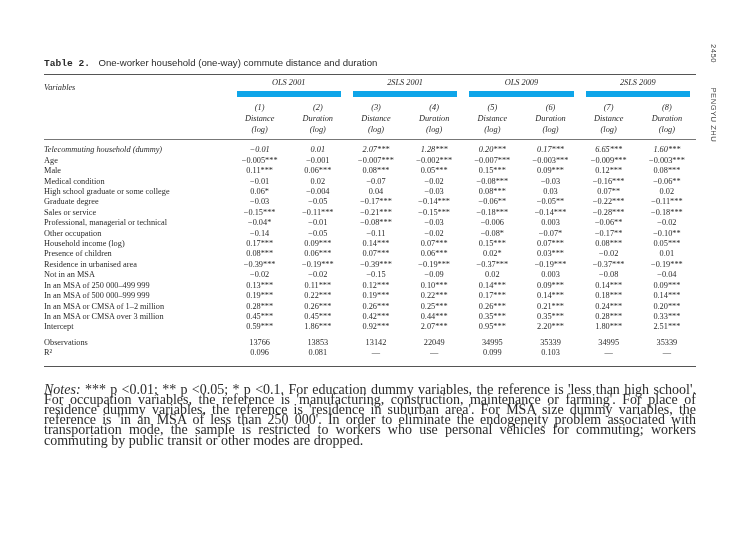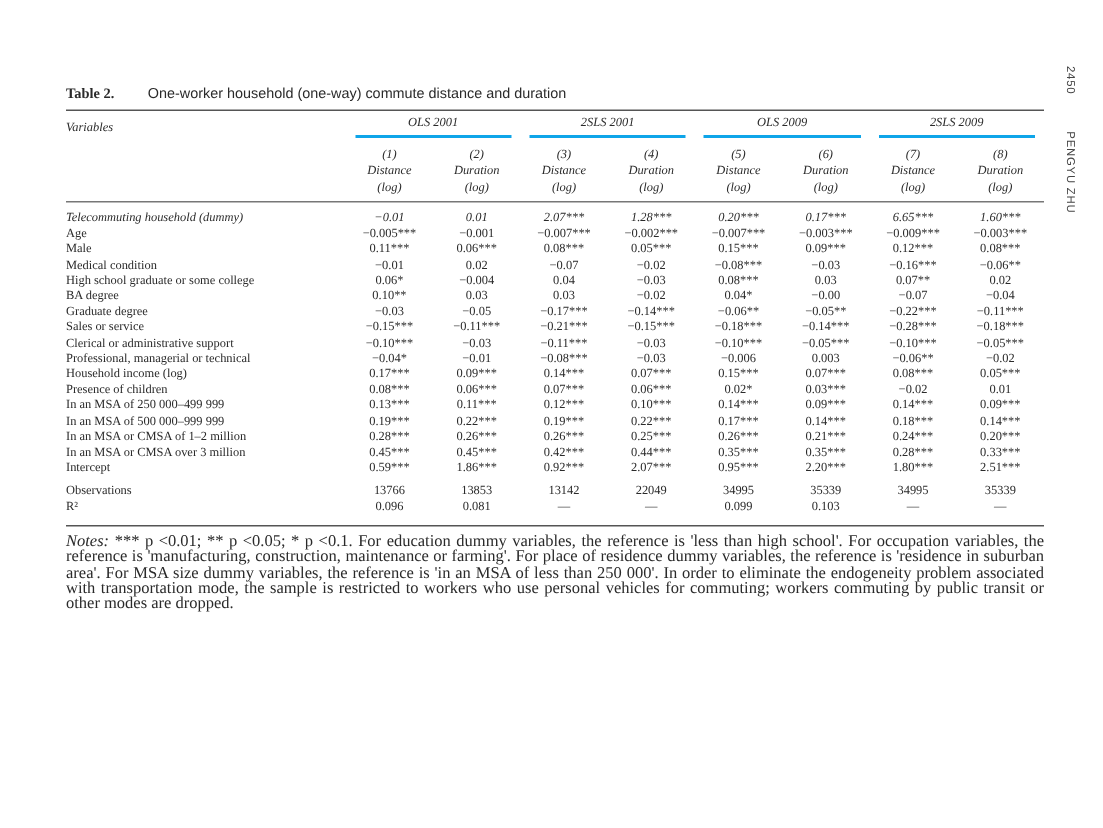--- a/index.html
+++ b/index.html
@@ -1,35 +1,35 @@
 <!DOCTYPE html>
 <html><head>
 <meta charset="utf-8">
 <style>
   html, body { margin:0; padding:0; background:#ffffff; }
   body { width:735px; height:552px; position:relative; overflow:hidden;
          font-family:"Liberation Serif","DejaVu Serif",serif; color:#2a2a2a; }
   .page { position:absolute; left:44px; top:57px; width:652px; }
   .caption { font-size:9.6px; margin-bottom:5px; }
-  .caption .lbl { font-family:Liberation Serif, serif; font-weight:bold; margin-right:20px; }
+  .caption .lbl { font-family:Liberation Mono, monospace; font-weight:bold; margin-right:6px; }
   .caption .txt { font-family:"Liberation Sans","DejaVu Sans",sans-serif; }
   .rule-thick { border-top:1.6px solid #555; }
   .rule-thin { border-top:1px solid #777; }
   table { border-collapse:collapse; width:652px; font-size:8.3px; line-height:10.4px; }
   td, th { padding:0; font-weight:normal; white-space:nowrap; }
   th { font-style:italic; }
   td.var { text-align:left; width:186px; }
   td.num, th.num { text-align:center; width:58px; }
   .grp th { padding-top:3px; padding-bottom:2px; }
-  .grp th span { display:block; border-bottom:2px solid #0ea5e9; margin:0 6px; padding-bottom:3px; }
+  .grp th span { display:block; border-bottom:6px solid #0ea5e9; margin:0 6px; padding-bottom:3px; }
   .colhead th { line-height:11px; padding-top:3px; padding-bottom:4px; }
   tbody.first tr:first-child td { padding-top:5px;font-style:italic; }
   tr.gap td { padding-top:5px; }
   tr.last td { padding-bottom:5px;margin-top:44px; }
-  .notes { font-size:11px; line-height:10.2px; margin-top:5px; text-align:justify; width:652px; }
+  .notes { font-size:14px; line-height:10.2px; margin-top:18px; text-align:justify; width:652px; }
   .notes i { font-style:italic; }
   .side { position:absolute; left:708px; top:44px; transform-origin:left top; transform:rotate(90deg) translate(0,-10px);
           font-family:"Liberation Sans","DejaVu Sans",sans-serif; font-size:7.6px; color:#444; white-space:nowrap; letter-spacing:0.5px; }
   .side .pg { margin-right:22px; }
 </style>
 </head>
 <body>
 
 <div class="side">
   <span class="pg">2450</span>
@@ -159,31 +159,20 @@
           <td class="num">0.06*</td>
           <td class="num">−0.004</td>
           <td class="num">0.04</td>
           <td class="num">−0.03</td>
           <td class="num">0.08***</td>
           <td class="num">0.03</td>
           <td class="num">0.07**</td>
           <td class="num">0.02</td>
         </tr>
         <tr>
-          <td class="var">BA degree</td>
-          <td class="num">0.10**</td>
-          <td class="num">0.03</td>
-          <td class="num">0.03</td>
-          <td class="num">−0.02</td>
-          <td class="num">0.04*</td>
-          <td class="num">−0.00</td>
-          <td class="num">−0.07</td>
-          <td class="num">−0.04</td>
-        </tr>
-        <tr>
           <td class="var">Graduate degree</td>
           <td class="num">−0.03</td>
           <td class="num">−0.05</td>
           <td class="num">−0.17***</td>
           <td class="num">−0.14***</td>
           <td class="num">−0.06**</td>
           <td class="num">−0.05**</td>
           <td class="num">−0.22***</td>
           <td class="num">−0.11***</td>
         </tr>
@@ -192,62 +181,84 @@
           <td class="num">−0.15***</td>
           <td class="num">−0.11***</td>
           <td class="num">−0.21***</td>
           <td class="num">−0.15***</td>
           <td class="num">−0.18***</td>
           <td class="num">−0.14***</td>
           <td class="num">−0.28***</td>
           <td class="num">−0.18***</td>
         </tr>
         <tr>
-          <td class="var">Clerical or administrative support</td>
-          <td class="num">−0.10***</td>
-          <td class="num">−0.03</td>
-          <td class="num">−0.11***</td>
-          <td class="num">−0.03</td>
-          <td class="num">−0.10***</td>
-          <td class="num">−0.05***</td>
-          <td class="num">−0.10***</td>
-          <td class="num">−0.05***</td>
-        </tr>
-        <tr>
           <td class="var">Professional, managerial or technical</td>
           <td class="num">−0.04*</td>
           <td class="num">−0.01</td>
           <td class="num">−0.08***</td>
           <td class="num">−0.03</td>
           <td class="num">−0.006</td>
           <td class="num">0.003</td>
           <td class="num">−0.06**</td>
           <td class="num">−0.02</td>
         </tr>
         <tr>
+          <td class="var">Other occupation</td>
+          <td class="num">−0.14</td>
+          <td class="num">−0.05</td>
+          <td class="num">−0.11</td>
+          <td class="num">−0.02</td>
+          <td class="num">−0.08*</td>
+          <td class="num">−0.07*</td>
+          <td class="num">−0.17**</td>
+          <td class="num">−0.10**</td>
+        </tr>
+        <tr>
           <td class="var">Household income (log)</td>
           <td class="num">0.17***</td>
           <td class="num">0.09***</td>
           <td class="num">0.14***</td>
           <td class="num">0.07***</td>
           <td class="num">0.15***</td>
           <td class="num">0.07***</td>
           <td class="num">0.08***</td>
           <td class="num">0.05***</td>
         </tr>
         <tr>
           <td class="var">Presence of children</td>
           <td class="num">0.08***</td>
           <td class="num">0.06***</td>
           <td class="num">0.07***</td>
           <td class="num">0.06***</td>
           <td class="num">0.02*</td>
           <td class="num">0.03***</td>
           <td class="num">−0.02</td>
           <td class="num">0.01</td>
+        </tr>
+        <tr>
+          <td class="var">Residence in urbanised area</td>
+          <td class="num">−0.39***</td>
+          <td class="num">−0.19***</td>
+          <td class="num">−0.39***</td>
+          <td class="num">−0.19***</td>
+          <td class="num">−0.37***</td>
+          <td class="num">−0.19***</td>
+          <td class="num">−0.37***</td>
+          <td class="num">−0.19***</td>
+        </tr>
+        <tr>
+          <td class="var">Not in an MSA</td>
+          <td class="num">−0.02</td>
+          <td class="num">−0.02</td>
+          <td class="num">−0.15</td>
+          <td class="num">−0.09</td>
+          <td class="num">0.02</td>
+          <td class="num">0.003</td>
+          <td class="num">−0.08</td>
+          <td class="num">−0.04</td>
         </tr>
         <tr>
           <td class="var">In an MSA of 250 000–499 999</td>
           <td class="num">0.13***</td>
           <td class="num">0.11***</td>
           <td class="num">0.12***</td>
           <td class="num">0.10***</td>
           <td class="num">0.14***</td>
           <td class="num">0.09***</td>
           <td class="num">0.14***</td>

